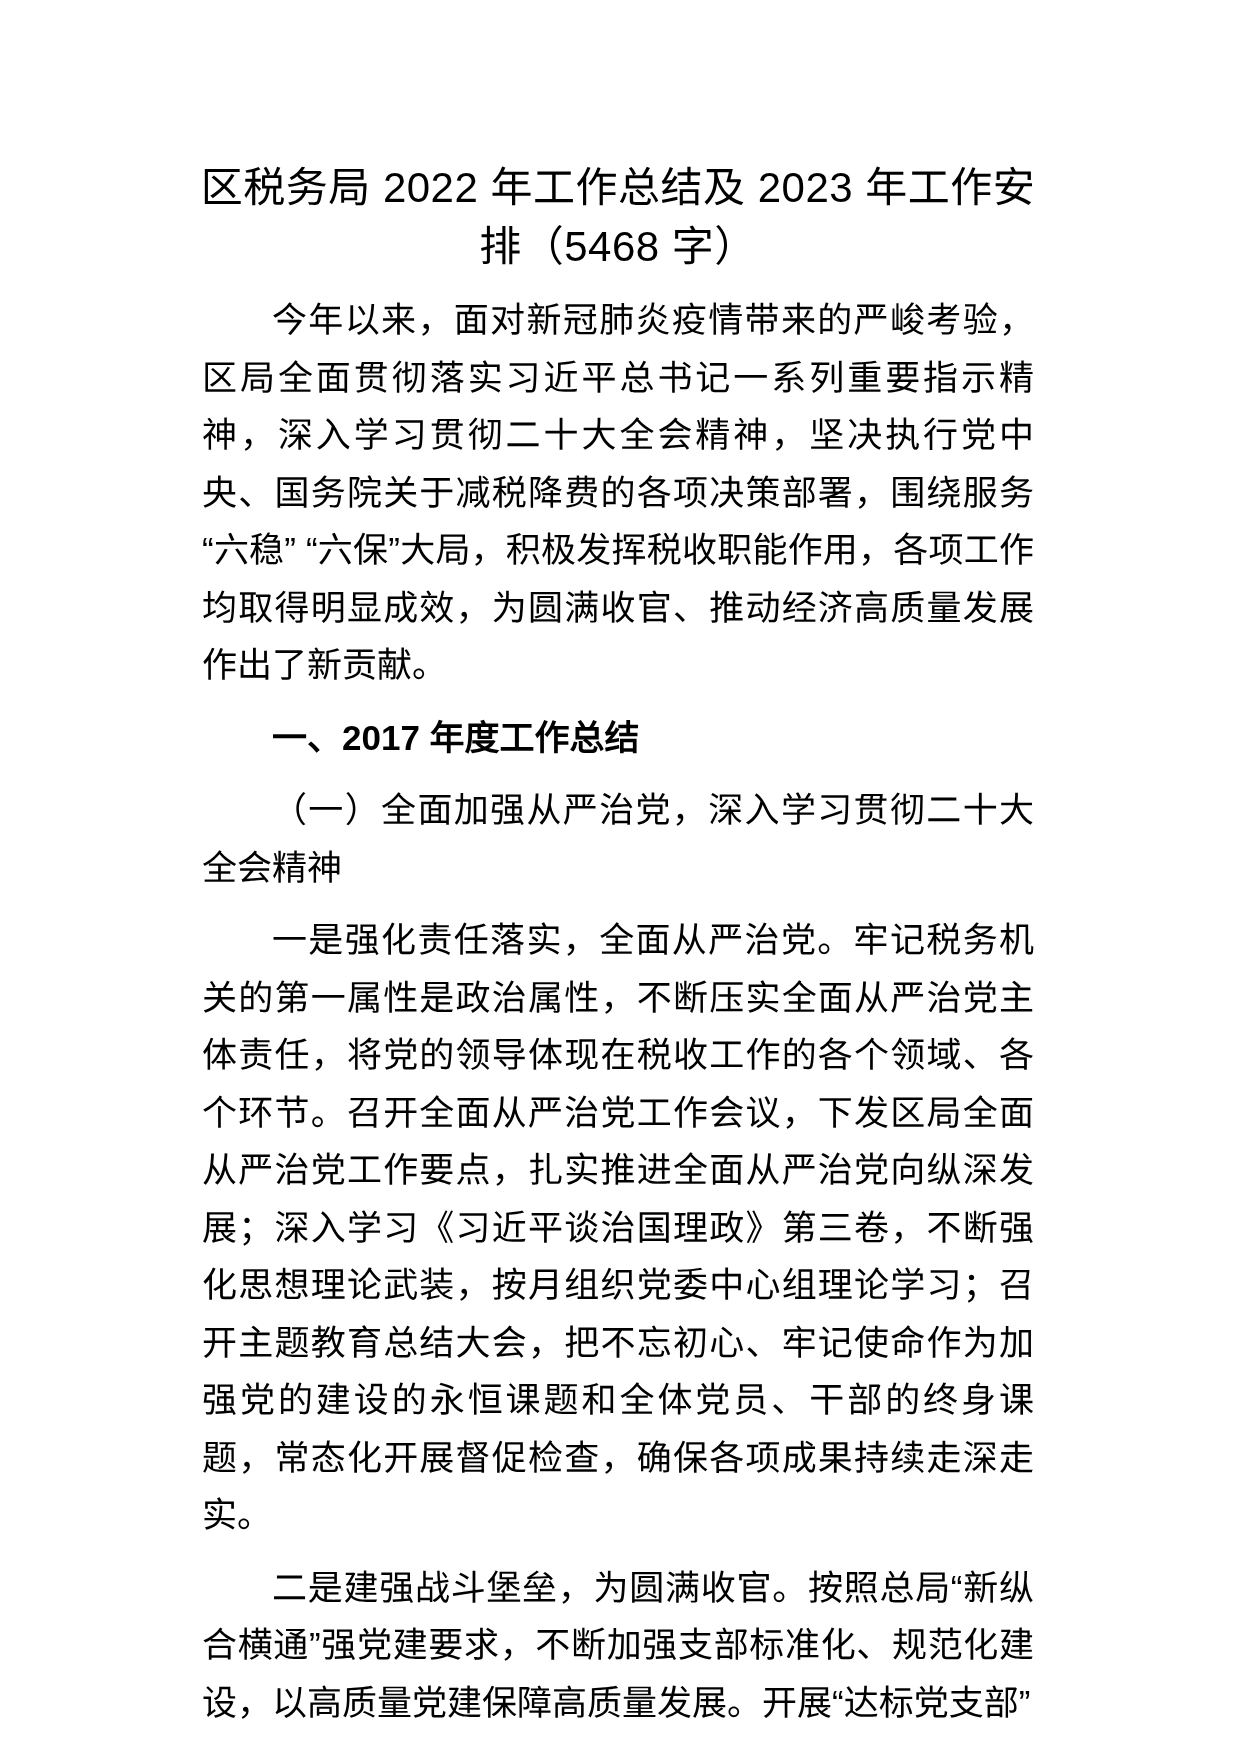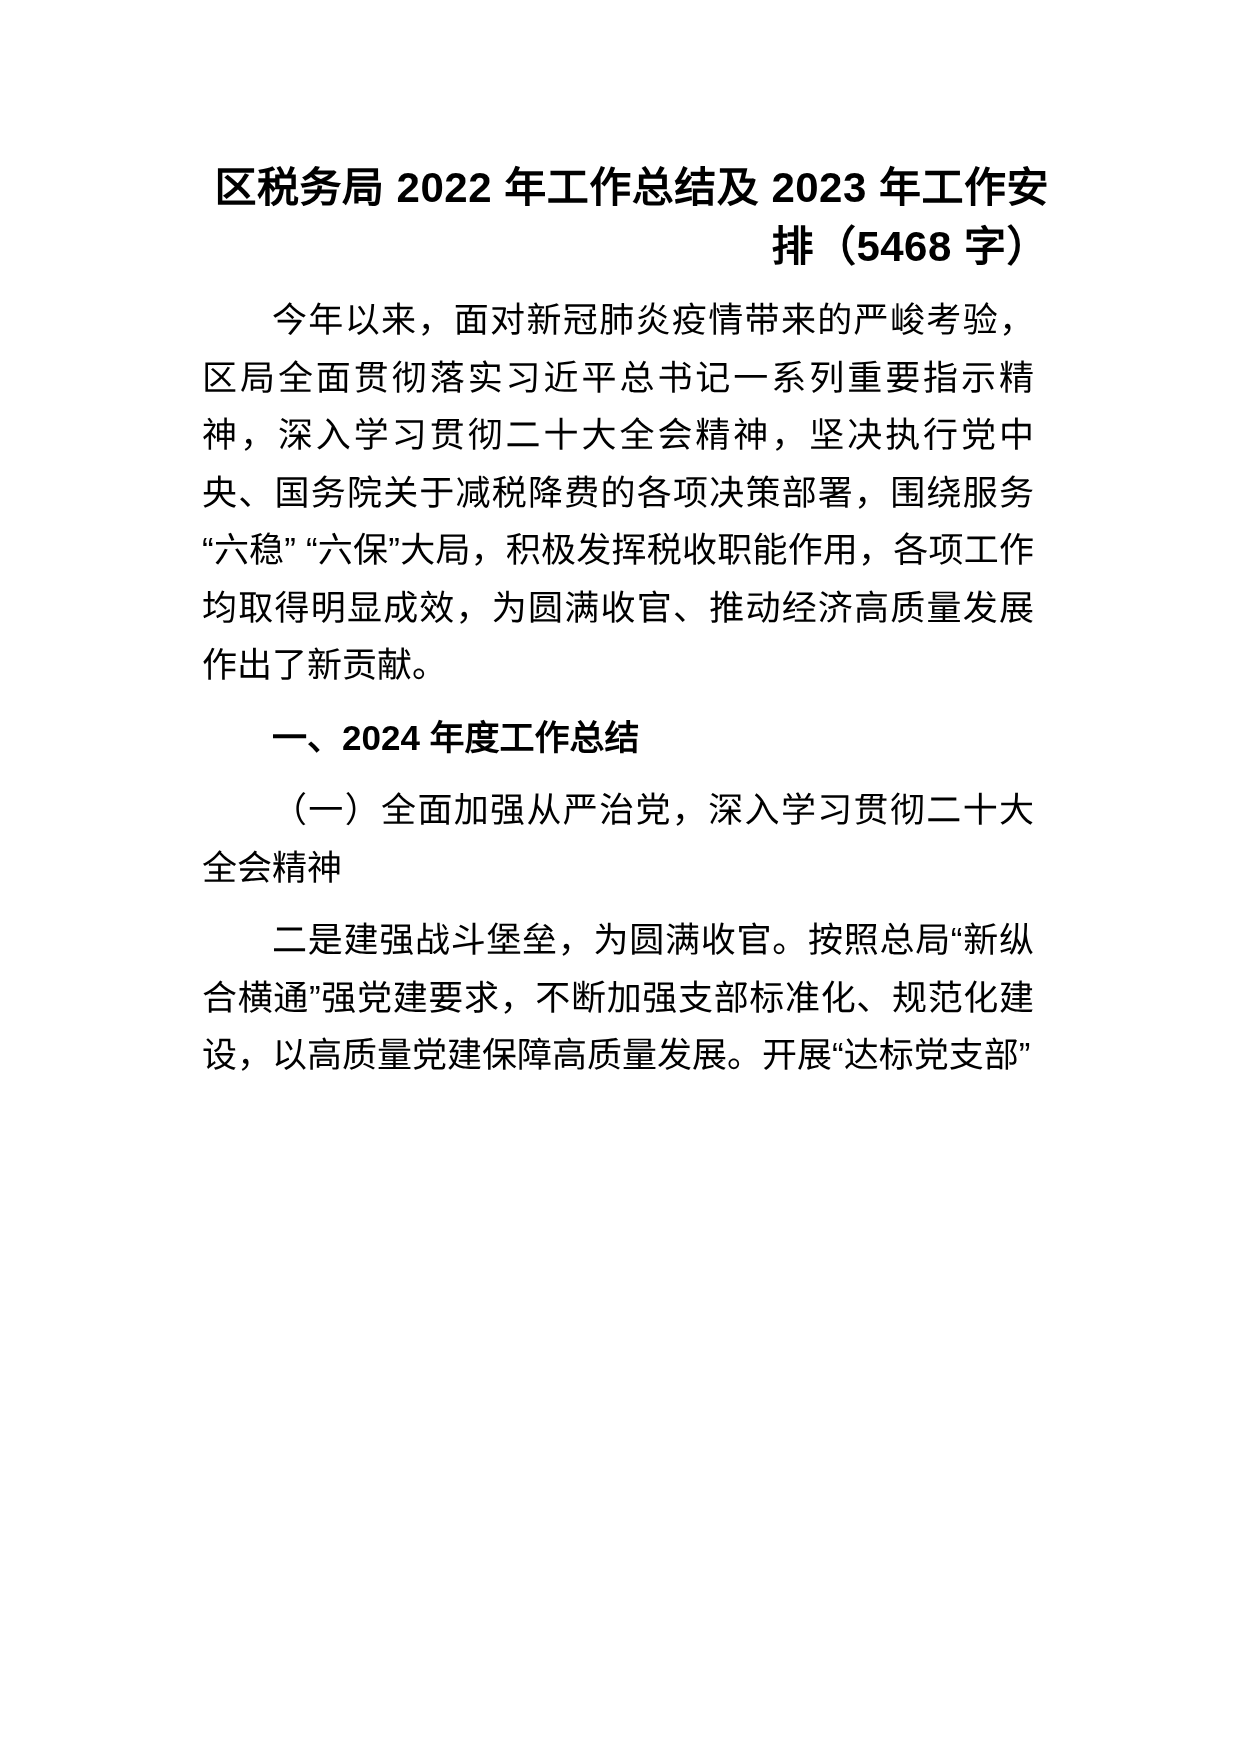--- a/index.html
+++ b/index.html
@@ -24,24 +24,24 @@
     overflow: hidden;
   }
   .content {
     position: absolute;
     left: 187px;
     top: 158px;
     width: 862px;
   }
   .doc-title {
     font-size: 42px;
-    font-weight: 700;
+    font-weight: 400;
     line-height: 59px;
     margin: 0 0 11px 0;
-    text-align: right;
+    text-align: center;
     letter-spacing: 0.5px;
   }
   .doc-body p {
     margin: 15px;
     font-size: 35px;
     line-height: 57.5px;
     text-align: justify;
     text-justify: inter-ideograph;
     text-indent: 2em;
     font-weight: 400;
@@ -54,18 +54,19 @@
   }
 </style>
 </head>
 <body>
 
 <div class="page">
   <div class="content">
     <h1 class="doc-title">区税务局 2022 年工作总结及 2023 年工作安排（5468 字）</h1>
     <div class="doc-body">
         <p class="para">今年以来，面对新冠肺炎疫情带来的严峻考验，区局全面贯彻落实习近平总书记一系列重要指示精神，深入学习贯彻二十大全会精神，坚决执行党中央、国务院关于减税降费的各项决策部署，围绕服务“六稳” “六保”大局，积极发挥税收职能作用，各项工作均取得明显成效，为圆满收官、推动经济高质量发展作出了新贡献。</p>
-        <p class="heading1">一、2024 年度工作总结</p>
+        <p class="heading1">一、2017 年度工作总结</p>
         <p class="heading2">（一）全面加强从严治党，深入学习贯彻二十大全会精神</p>
+        <p class="para">一是强化责任落实，全面从严治党。牢记税务机关的第一属性是政治属性，不断压实全面从严治党主体责任，将党的领导体现在税收工作的各个领域、各个环节。召开全面从严治党工作会议，下发区局全面从严治党工作要点，扎实推进全面从严治党向纵深发展；深入学习《习近平谈治国理政》第三卷，不断强化思想理论武装，按月组织党委中心组理论学习；召开主题教育总结大会，把不忘初心、牢记使命作为加强党的建设的永恒课题和全体党员、干部的终身课题，常态化开展督促检查，确保各项成果持续走深走实。</p>
         <p class="para">二是建强战斗堡垒，为圆满收官。按照总局“新纵合横通”强党建要求，不断加强支部标准化、规范化建设，以高质量党建保障高质量发展。开展“达标党支部”</p>
       </div>
   </div>
 </div>
 
 </body></html>

